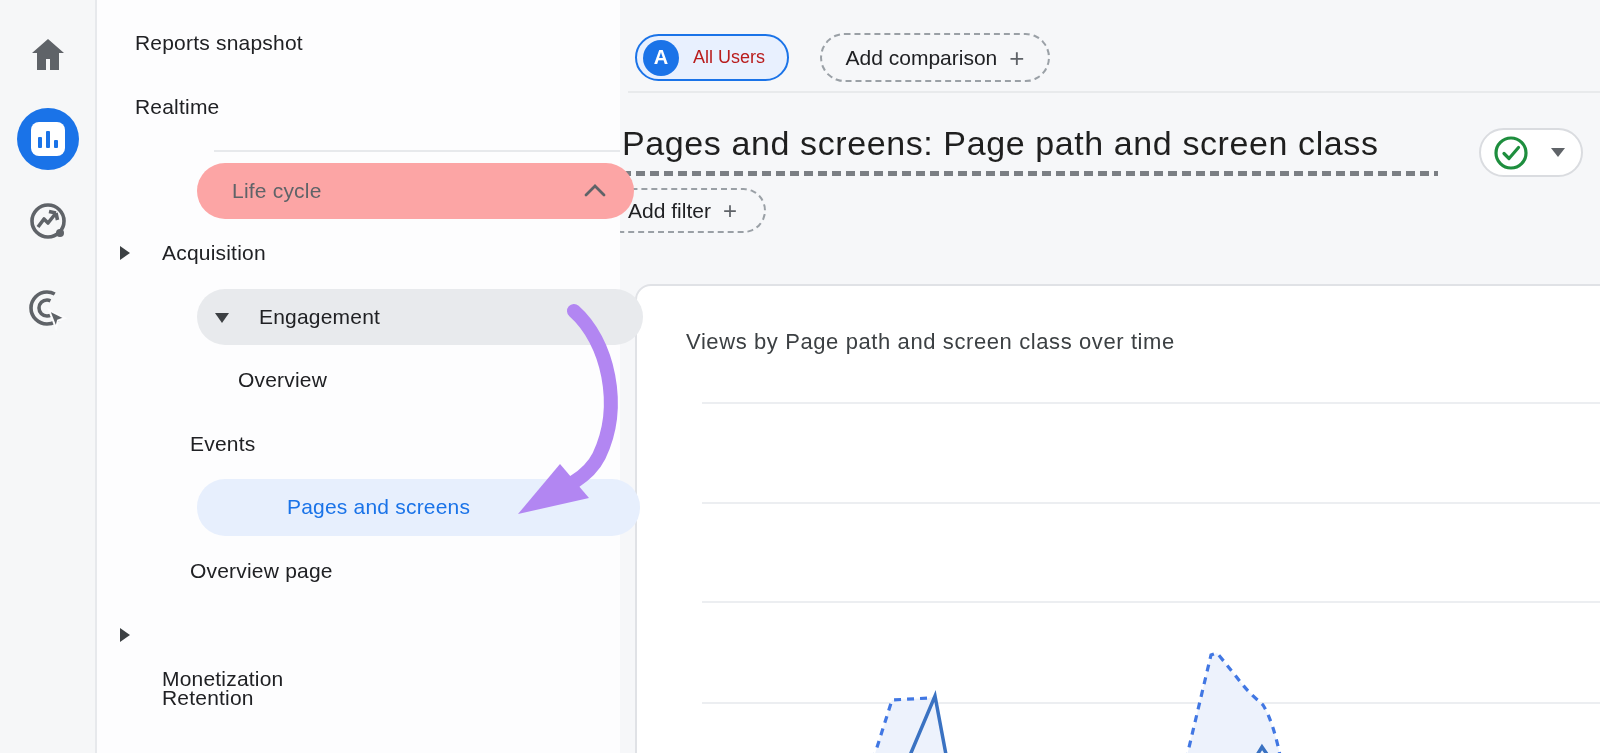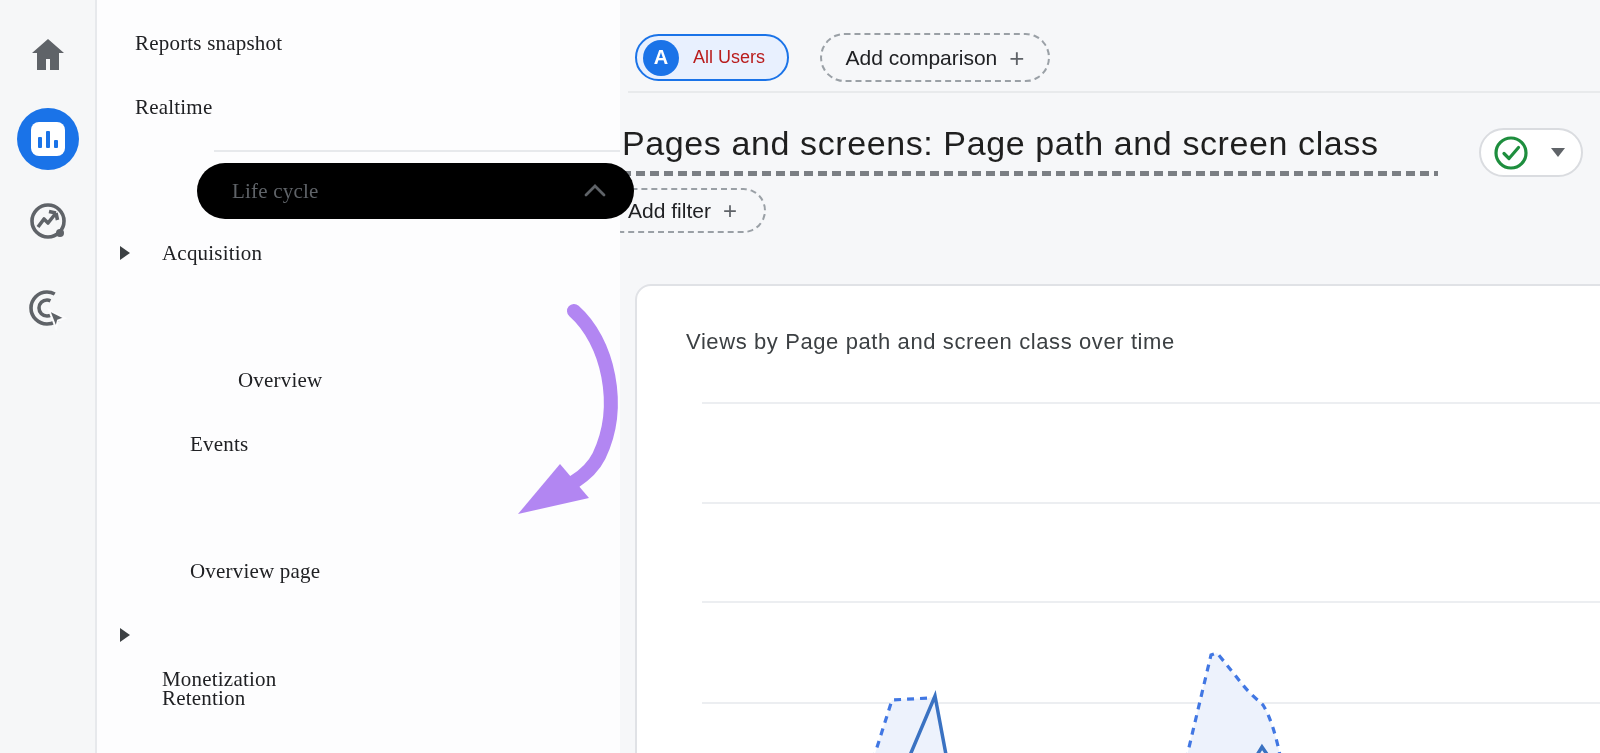--- a/index.html
+++ b/index.html
@@ -11,25 +11,25 @@
   .rail { position:absolute; left:0; top:0; width:97px; height:753px;
           background:#f6f7f8; border-right:2px solid #e7e9ec; z-index:2; }
   .rail-icon { position:absolute; left:50%; transform:translate(-50%,-50%); }
   .reports-bubble { position:absolute; left:17px; top:108px; width:62px; height:62px;
           border-radius:50%; background:#1a73e8; display:flex; align-items:center; justify-content:center; }
   .reports-inner { width:34px; height:34px; background:#fff; border-radius:8px;
           display:flex; align-items:flex-end; justify-content:center; gap:4px; padding-bottom:8px; }
   .reports-inner i { display:block; width:4px; background:#1a73e8; border-radius:1px; }
 
   
-  .sidebar { position:absolute; left:97px; top:0; width:523px; height:753px; background:#fdfdfe; z-index:1;font-family:Liberation Serif, serif; }
+  .sidebar { position:absolute; left:97px; top:0; width:523px; height:753px; background:#fdfdfe; z-index:1; }
   .nav-label { position:absolute; font-size:21px; line-height:26px; color:#202124; letter-spacing:.2px; }
   .nav-divider { position:absolute; left:117px; top:150px; width:406px; height:1.5px; background:#e7e9ec; }
   .pill { position:absolute; border-radius:28px; }
-  .pill-lifecycle { left:100px; top:163px; width:437px; height:56px; background:#000000; }
+  .pill-lifecycle { left:100px; top:163px; width:437px; height:56px; background:#fca5a5; }
   .pill-engagement { left:100px; top:289px; width:446px; height:56px; background:#e8eaed; }
   .pill-pages { left:100px; top:479px; width:443px; height:57px; background:#e7effd; }
   .lifecycle-label { color:#5f6368; }
   .pages-label { color:#1a73e8; }
   .caret-right { position:absolute; width:0; height:0;
        border-left:10px solid #3c4043; border-top:7px solid transparent; border-bottom:7px solid transparent; }
   .caret-down-f { position:absolute; width:0; height:0;
        border-top:10px solid #3c4043; border-left:7px solid transparent; border-right:7px solid transparent; }
 
   
@@ -118,24 +118,31 @@
   <div class="pill pill-lifecycle">
     <span class="nav-label lifecycle-label" style="left:35px; top:15px;">Life cycle</span>
     <svg class="abs" style="right:28px; top:20px;" width="22" height="14" viewBox="0 0 22 14">
       <path d="M2 12 L11 3 L20 12" fill="none" stroke="#5f6368" stroke-width="2.8" stroke-linecap="round"></path>
     </svg>
   </div>
 
   <span class="caret-right" style="left:23px; top:246px;"></span>
   <div class="nav-label abs" style="left:65px; top:240px;">Acquisition</div>
 
+  <div class="pill pill-engagement">
+    <span class="caret-down-f" style="left:18px; top:24px;"></span>
+    <span class="nav-label" style="left:62px; top:15px;">Engagement</span>
+  </div>
 
   <div class="nav-label abs" style="left:93px; top:367px;margin-left:48px;">Overview</div>
   <div class="nav-label abs" style="left:93px; top:431px;">Events</div>
 
+  <div class="pill pill-pages">
+    <span class="nav-label pages-label" style="left:90px; top:15px;">Pages and screens</span>
+  </div>
 
   <div class="nav-label abs" style="left:93px; top:558px;">Overview page</div>
 
   <span class="caret-right" style="left:23px; top:628px;"></span>
   <div class="nav-label abs" style="left:65px; top:622px;margin-top:44px;">Monetization</div>
   <div class="nav-label abs" style="left:65px; top:685px;">Retention</div>
 </div>
 
 <div class="chip-allusers">
   <span class="avatar">A</span>

